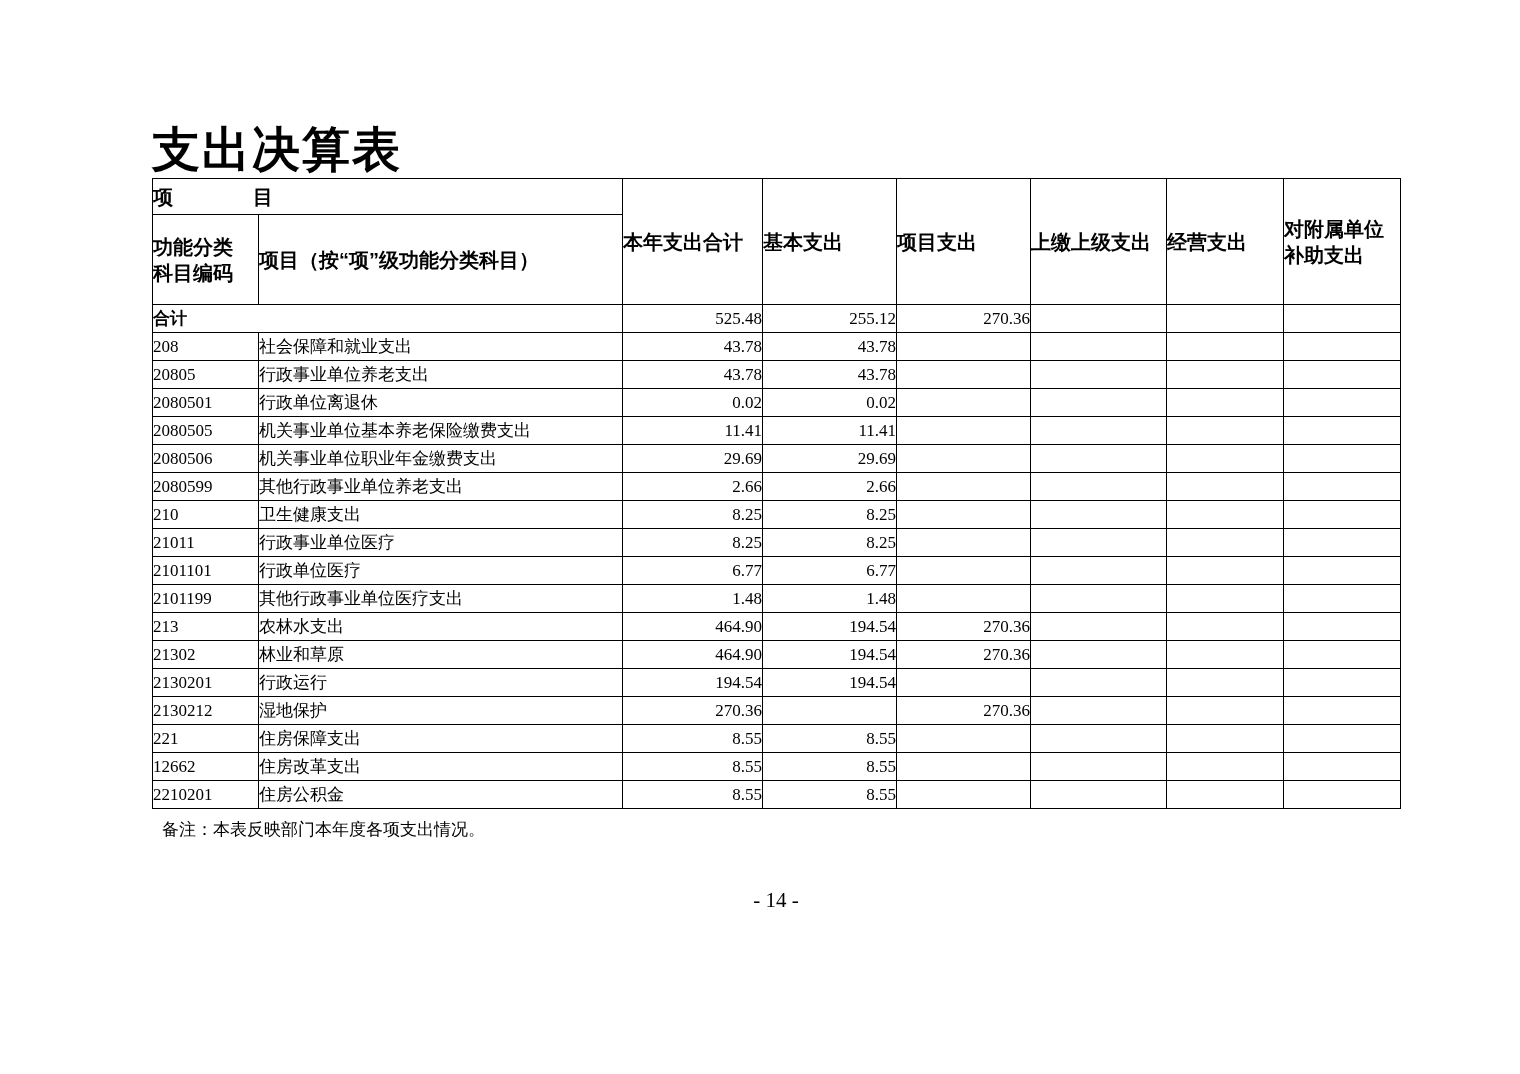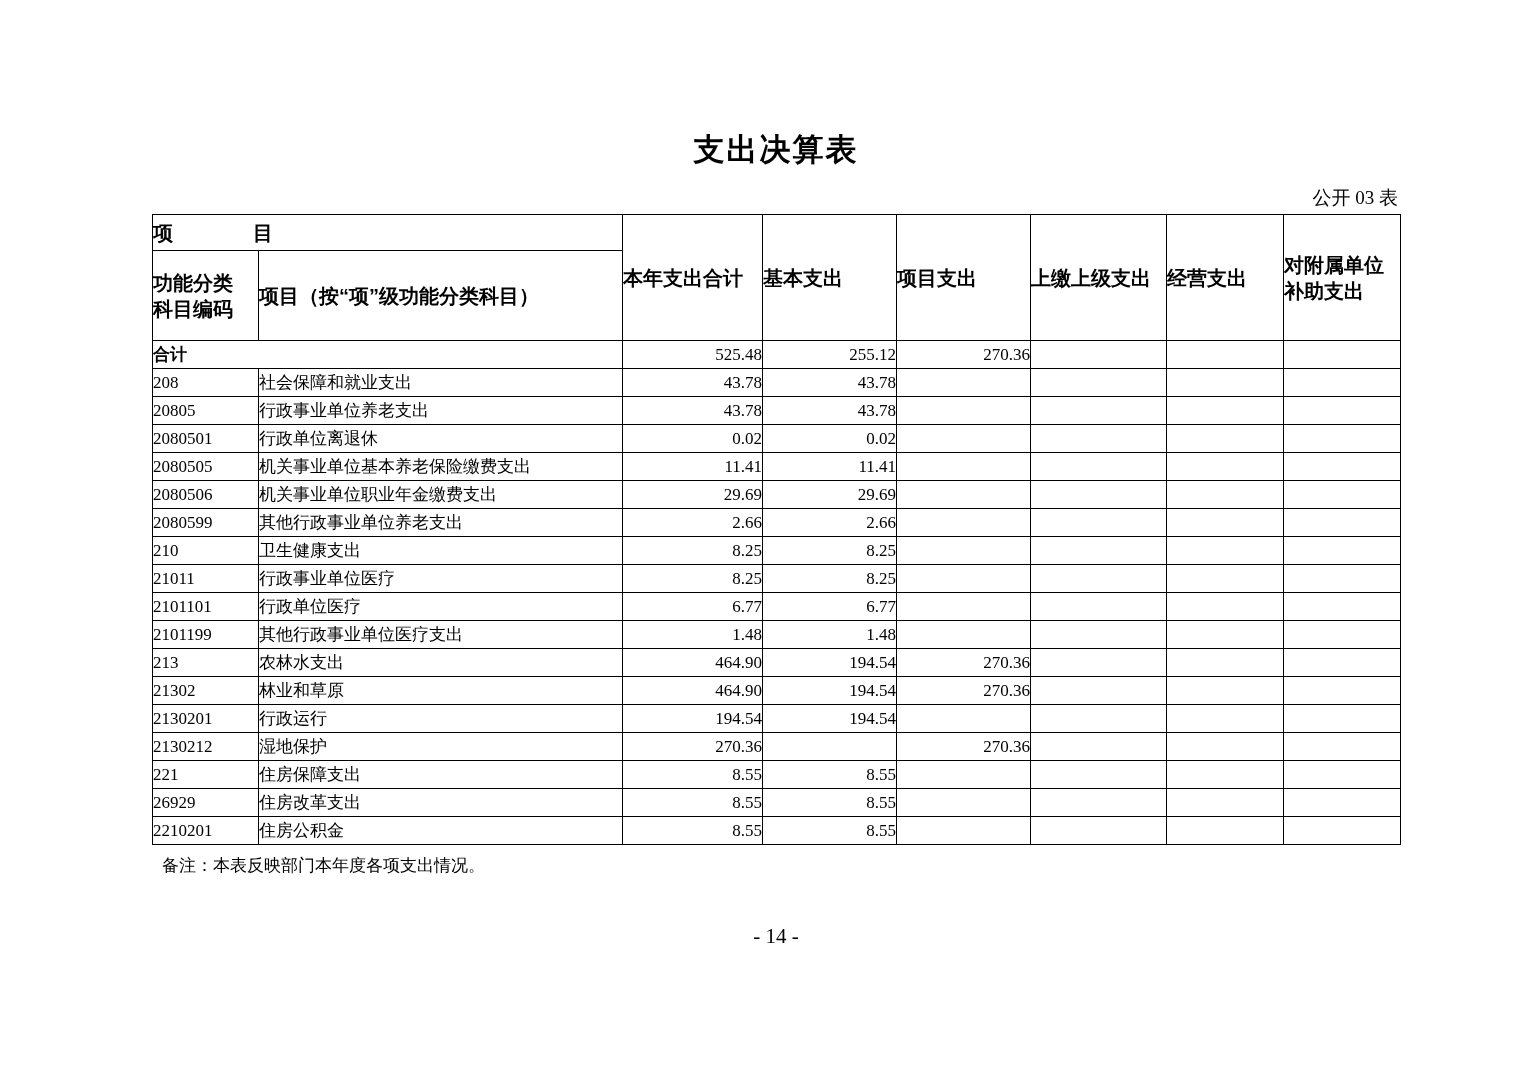--- a/index.html
+++ b/index.html
@@ -14,24 +14,24 @@
     height: 1074px;
     overflow: hidden;
   }
   .doc {
     position: relative;
     width: 1248px;
     margin-left: 152px;
     padding-top: 126px;
   }
   .title {
-    text-align: center;
+    text-align: left;
     font-family: "Liberation Sans", "DejaVu Sans", sans-serif;
     font-weight: bold;
-    font-size: 31px;
+    font-size: 48px;
     line-height: 48px;
     letter-spacing: 2px;
   }
   .form-code {
     text-align: right;
     font-size: 19px;
     line-height: 24px;
     margin-top: 12px;
     padding-right: 2px;
   }
@@ -102,21 +102,20 @@
     margin-top: 46px;
   }
 </style>
 </head>
 <body>
 
 <div class="doc">
 
   <div class="title">支出决算表</div>
 
-  <div class="form-code">公开 03 表</div>
 
 
   <table class="fin">
     <colgroup>
       <col style="width:106px">
       <col style="width:364px">
       <col style="width:140px">
       <col style="width:134px">
       <col style="width:134px">
       <col style="width:136px">
@@ -294,21 +293,21 @@
           <td class="cell-code">221</td>
           <td class="cell-name">住房保障支出</td>
           <td class="cell-value">8.55</td>
           <td class="cell-value">8.55</td>
           <td class="cell-value"></td>
           <td class="cell-value"></td>
           <td class="cell-value"></td>
           <td class="cell-value"></td>
         </tr>
         <tr class="row-category">
-          <td class="cell-code">26929</td>
+          <td class="cell-code">12662</td>
           <td class="cell-name">住房改革支出</td>
           <td class="cell-value">8.55</td>
           <td class="cell-value">8.55</td>
           <td class="cell-value"></td>
           <td class="cell-value"></td>
           <td class="cell-value"></td>
           <td class="cell-value"></td>
         </tr>
         <tr class="row-detail">
           <td class="cell-code">2210201</td>

